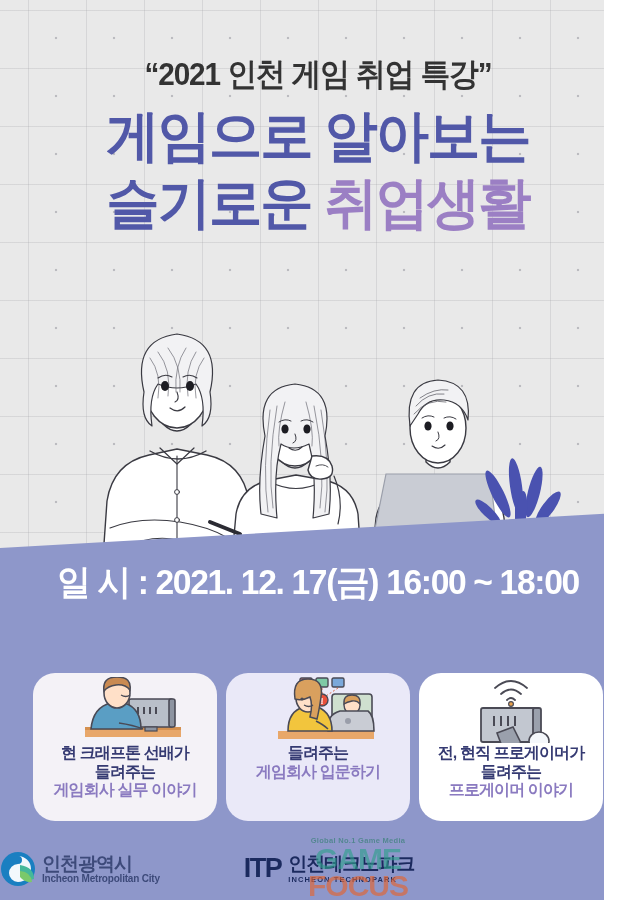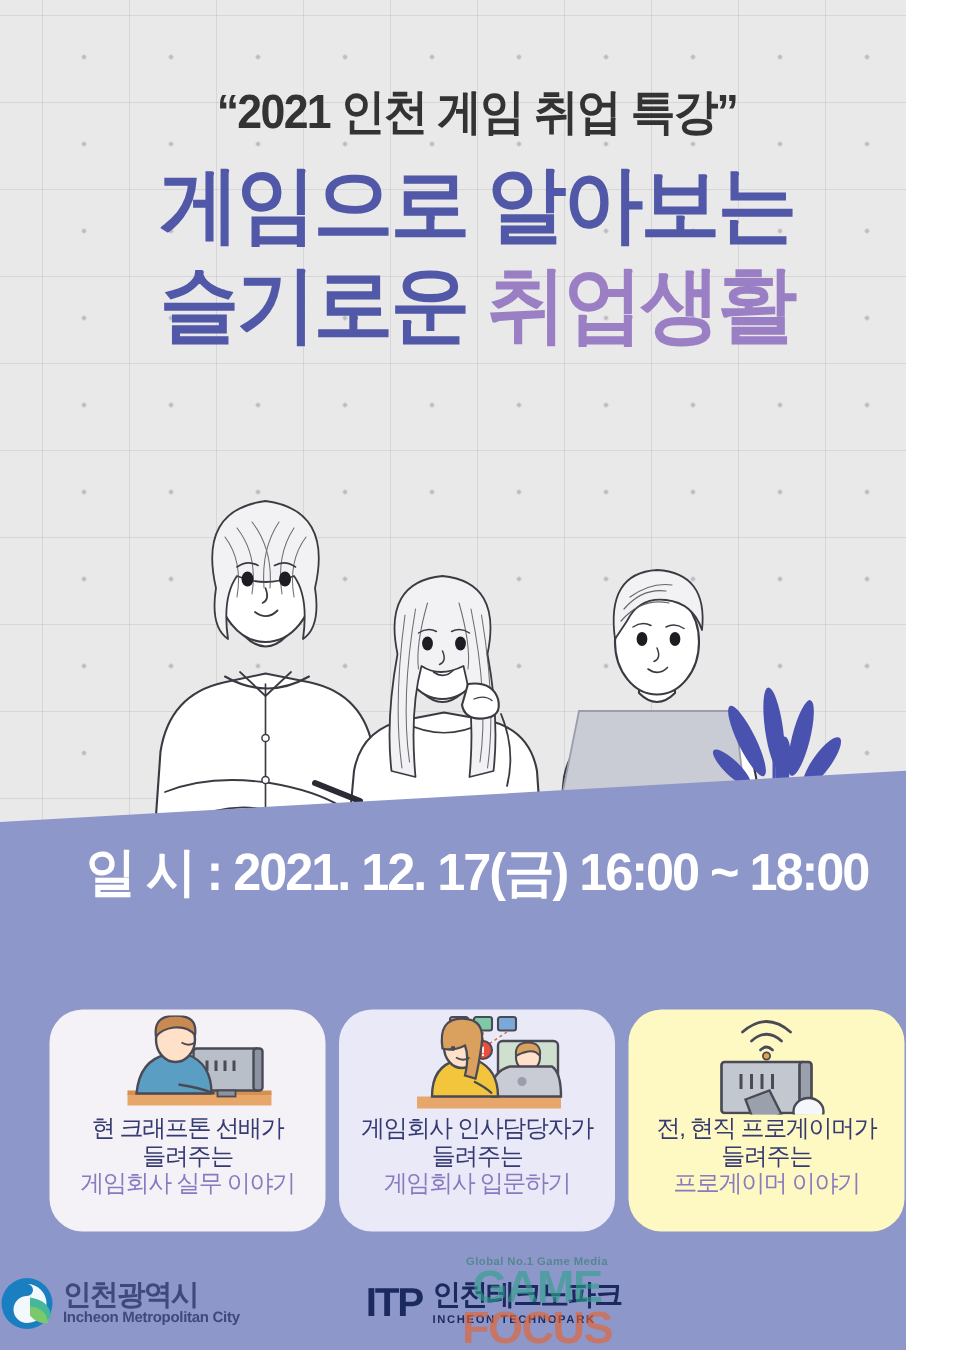--- a/index.html
+++ b/index.html
@@ -197,21 +197,21 @@
   .card-text {
     position: absolute;
     left: 0;
     top: 71px;
     width: 184px;
     text-align: center;
     line-height: 1.16;
   }
   .card-text .l {
     font-size: 16px;
-    font-weight: normal;
+    font-weight: bold;
     letter-spacing: -0.9px;
     white-space: nowrap;
     display: block;
   }
   .l1, .l2 { color: #353a72; }
   .l3 { color: #8a7ac0; }
 
   
   .footer {
     position: absolute;
@@ -498,27 +498,26 @@
         <path d="M102 54 q-2 -16 12 -20 l28 0 q6 4 6 20 Z" fill="#c9ccd4" stroke="#4a4a55" stroke-width="1.6"></path>
         <circle cx="122" cy="44" r="3" fill="#9a9eaa"></circle>
         <path d="M62 54 q0 -20 16 -24 l14 0 q14 6 14 24 Z" fill="#f2c53d" stroke="#4a4a55" stroke-width="1.6"></path>
         <ellipse cx="82" cy="21" rx="12" ry="14" fill="#ffe0c8" stroke="#4a4a55" stroke-width="1.6"></ellipse>
         <path d="M69 22 q-3 -20 13 -20 q16 0 13 18 q-2 14 -4 22 l-7 -2 q3 -12 0 -20 q-8 4 -15 2 Z" fill="#d9a05e" stroke="#4a4a55" stroke-width="1.5"></path>
         <circle cx="76" cy="22" r="1.6" fill="#4a4a55"></circle>
         <path d="M78 28 q5 3 9 0" fill="none" stroke="#4a4a55" stroke-width="1.3"></path>
         <path d="M90 44 q8 4 12 8" fill="none" stroke="#4a4a55" stroke-width="1.5"></path>
       </svg>
       <div class="card-text">
-        <span class="l l1">게임회사 인사담당자가</span>
         <span class="l l2">들려주는</span>
         <span class="l l3">게임회사 입문하기</span>
       </div>
     </div>
 
-    <div class="card" style="background:#fef9c3">
+    <div class="card" style="background:#ffffff">
       <svg class="card-art" viewBox="0 0 184 66">
         <g fill="none" stroke="#4a4a55" stroke-width="1.8" stroke-linecap="round">
           <path d="M76 11 q16 -14 32 0"></path>
           <path d="M82 17 q10 -9 20 0"></path>
           <path d="M88 23 q4 -4 8 0"></path>
         </g>
         <circle cx="92" cy="27" r="2.4" fill="#e8a04a" stroke="#4a4a55" stroke-width="1.2"></circle>
         <rect x="62" y="31" width="56" height="34" rx="2" fill="#c2c7d0" stroke="#4a4a55" stroke-width="1.8"></rect>
         <rect x="114" y="31" width="8" height="34" rx="2" fill="#9aa0ac" stroke="#4a4a55" stroke-width="1.8"></rect>
         <g fill="#4a4a55">

